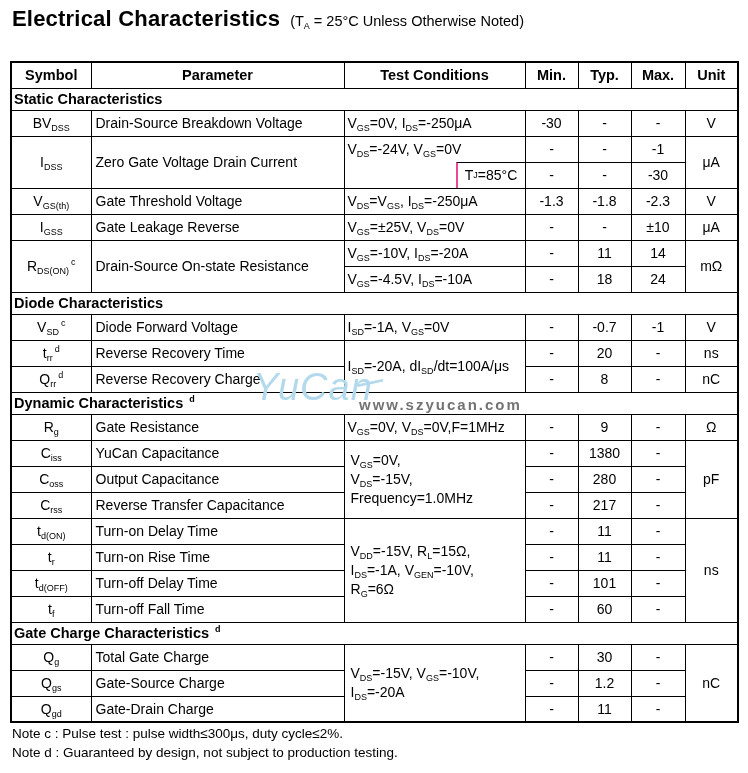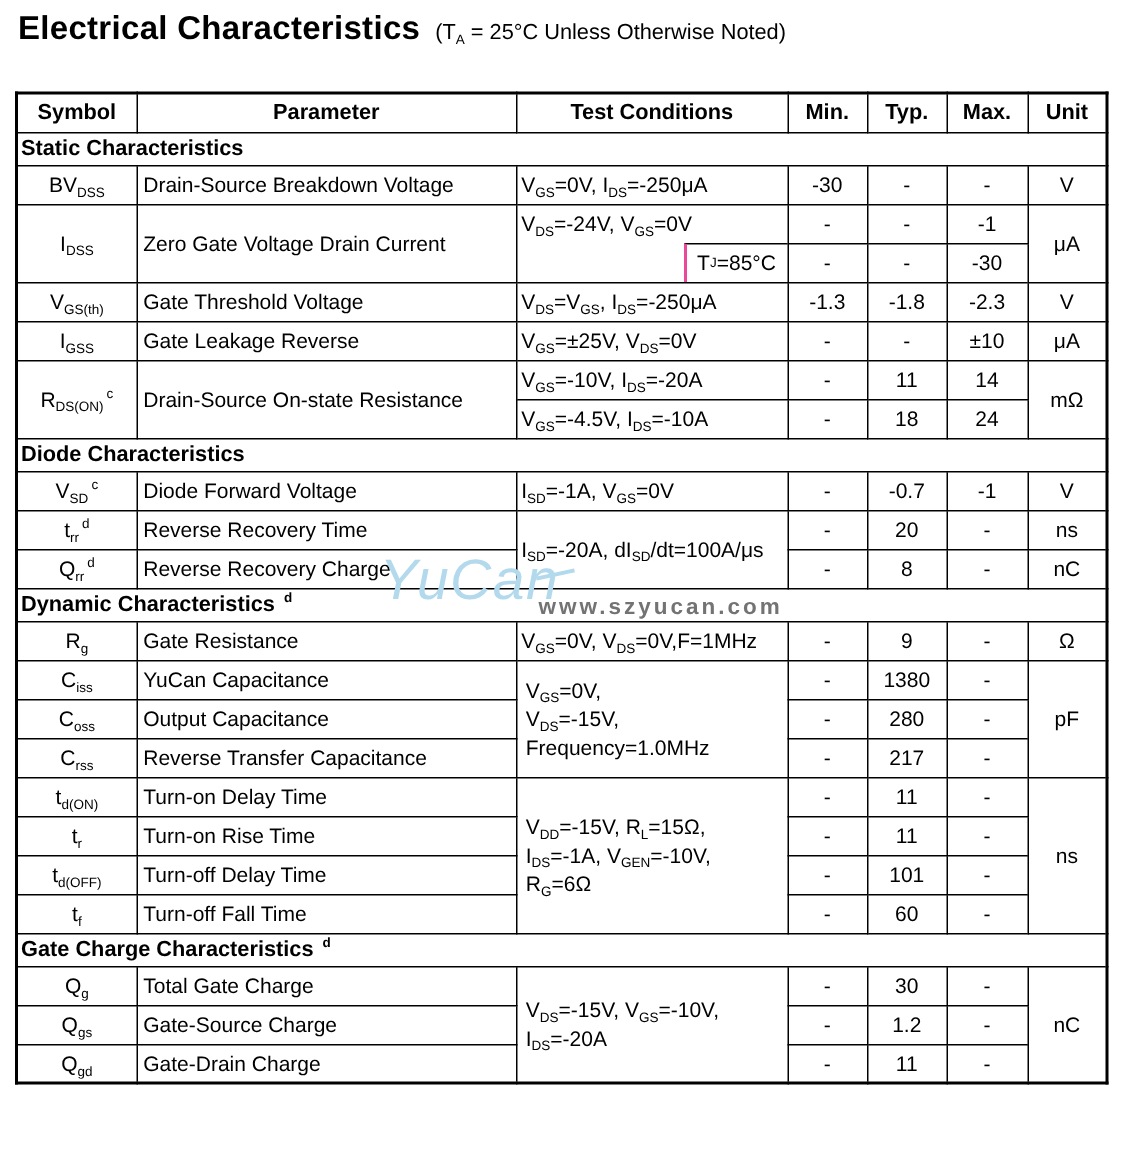--- a/index.html
+++ b/index.html
@@ -293,13 +293,15 @@
     </table>
 </div>
 
 <div class="watermark">
   <span class="wm-brand">YuCan</span>
   <span class="wm-dash">—</span>
   <span class="wm-url">www.szyucan.com</span>
 </div>
 
 <div class="notes">
+  <div>Note c : Pulse test : pulse width≤300μs, duty cycle≤2%.</div>
+  <div>Note d : Guaranteed by design, not subject to production testing.</div>
 </div>
 
 </body></html>

